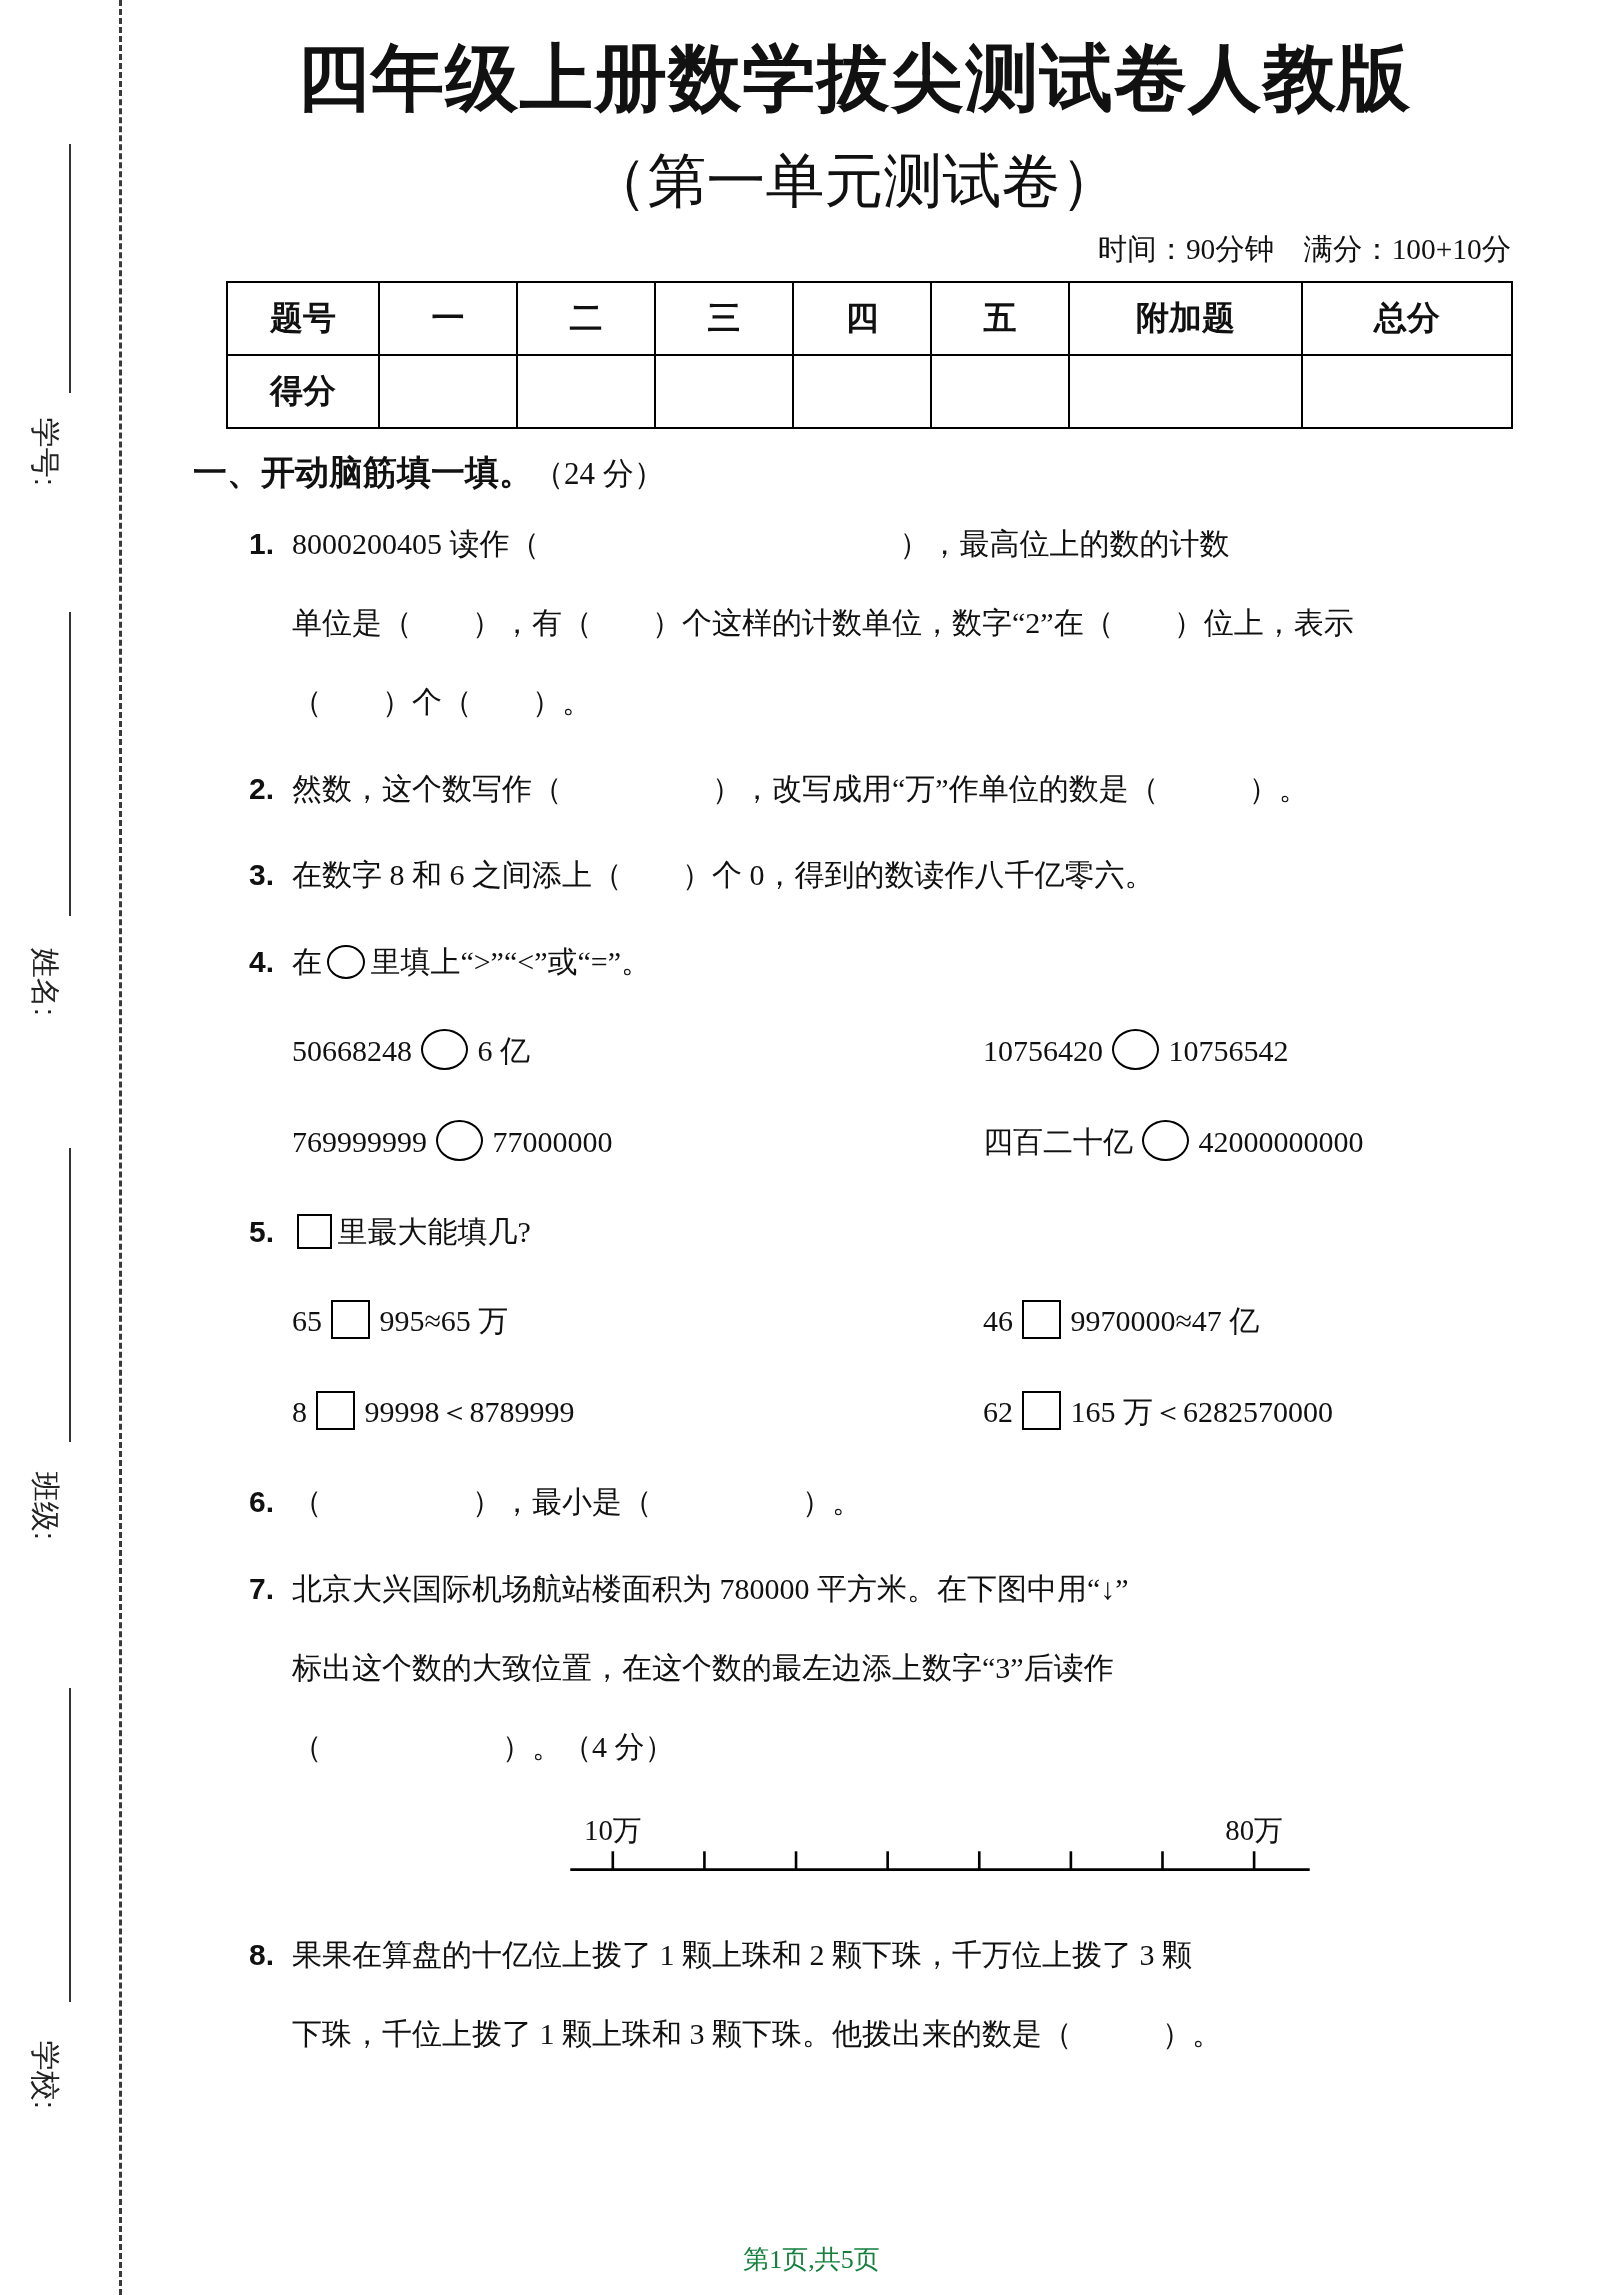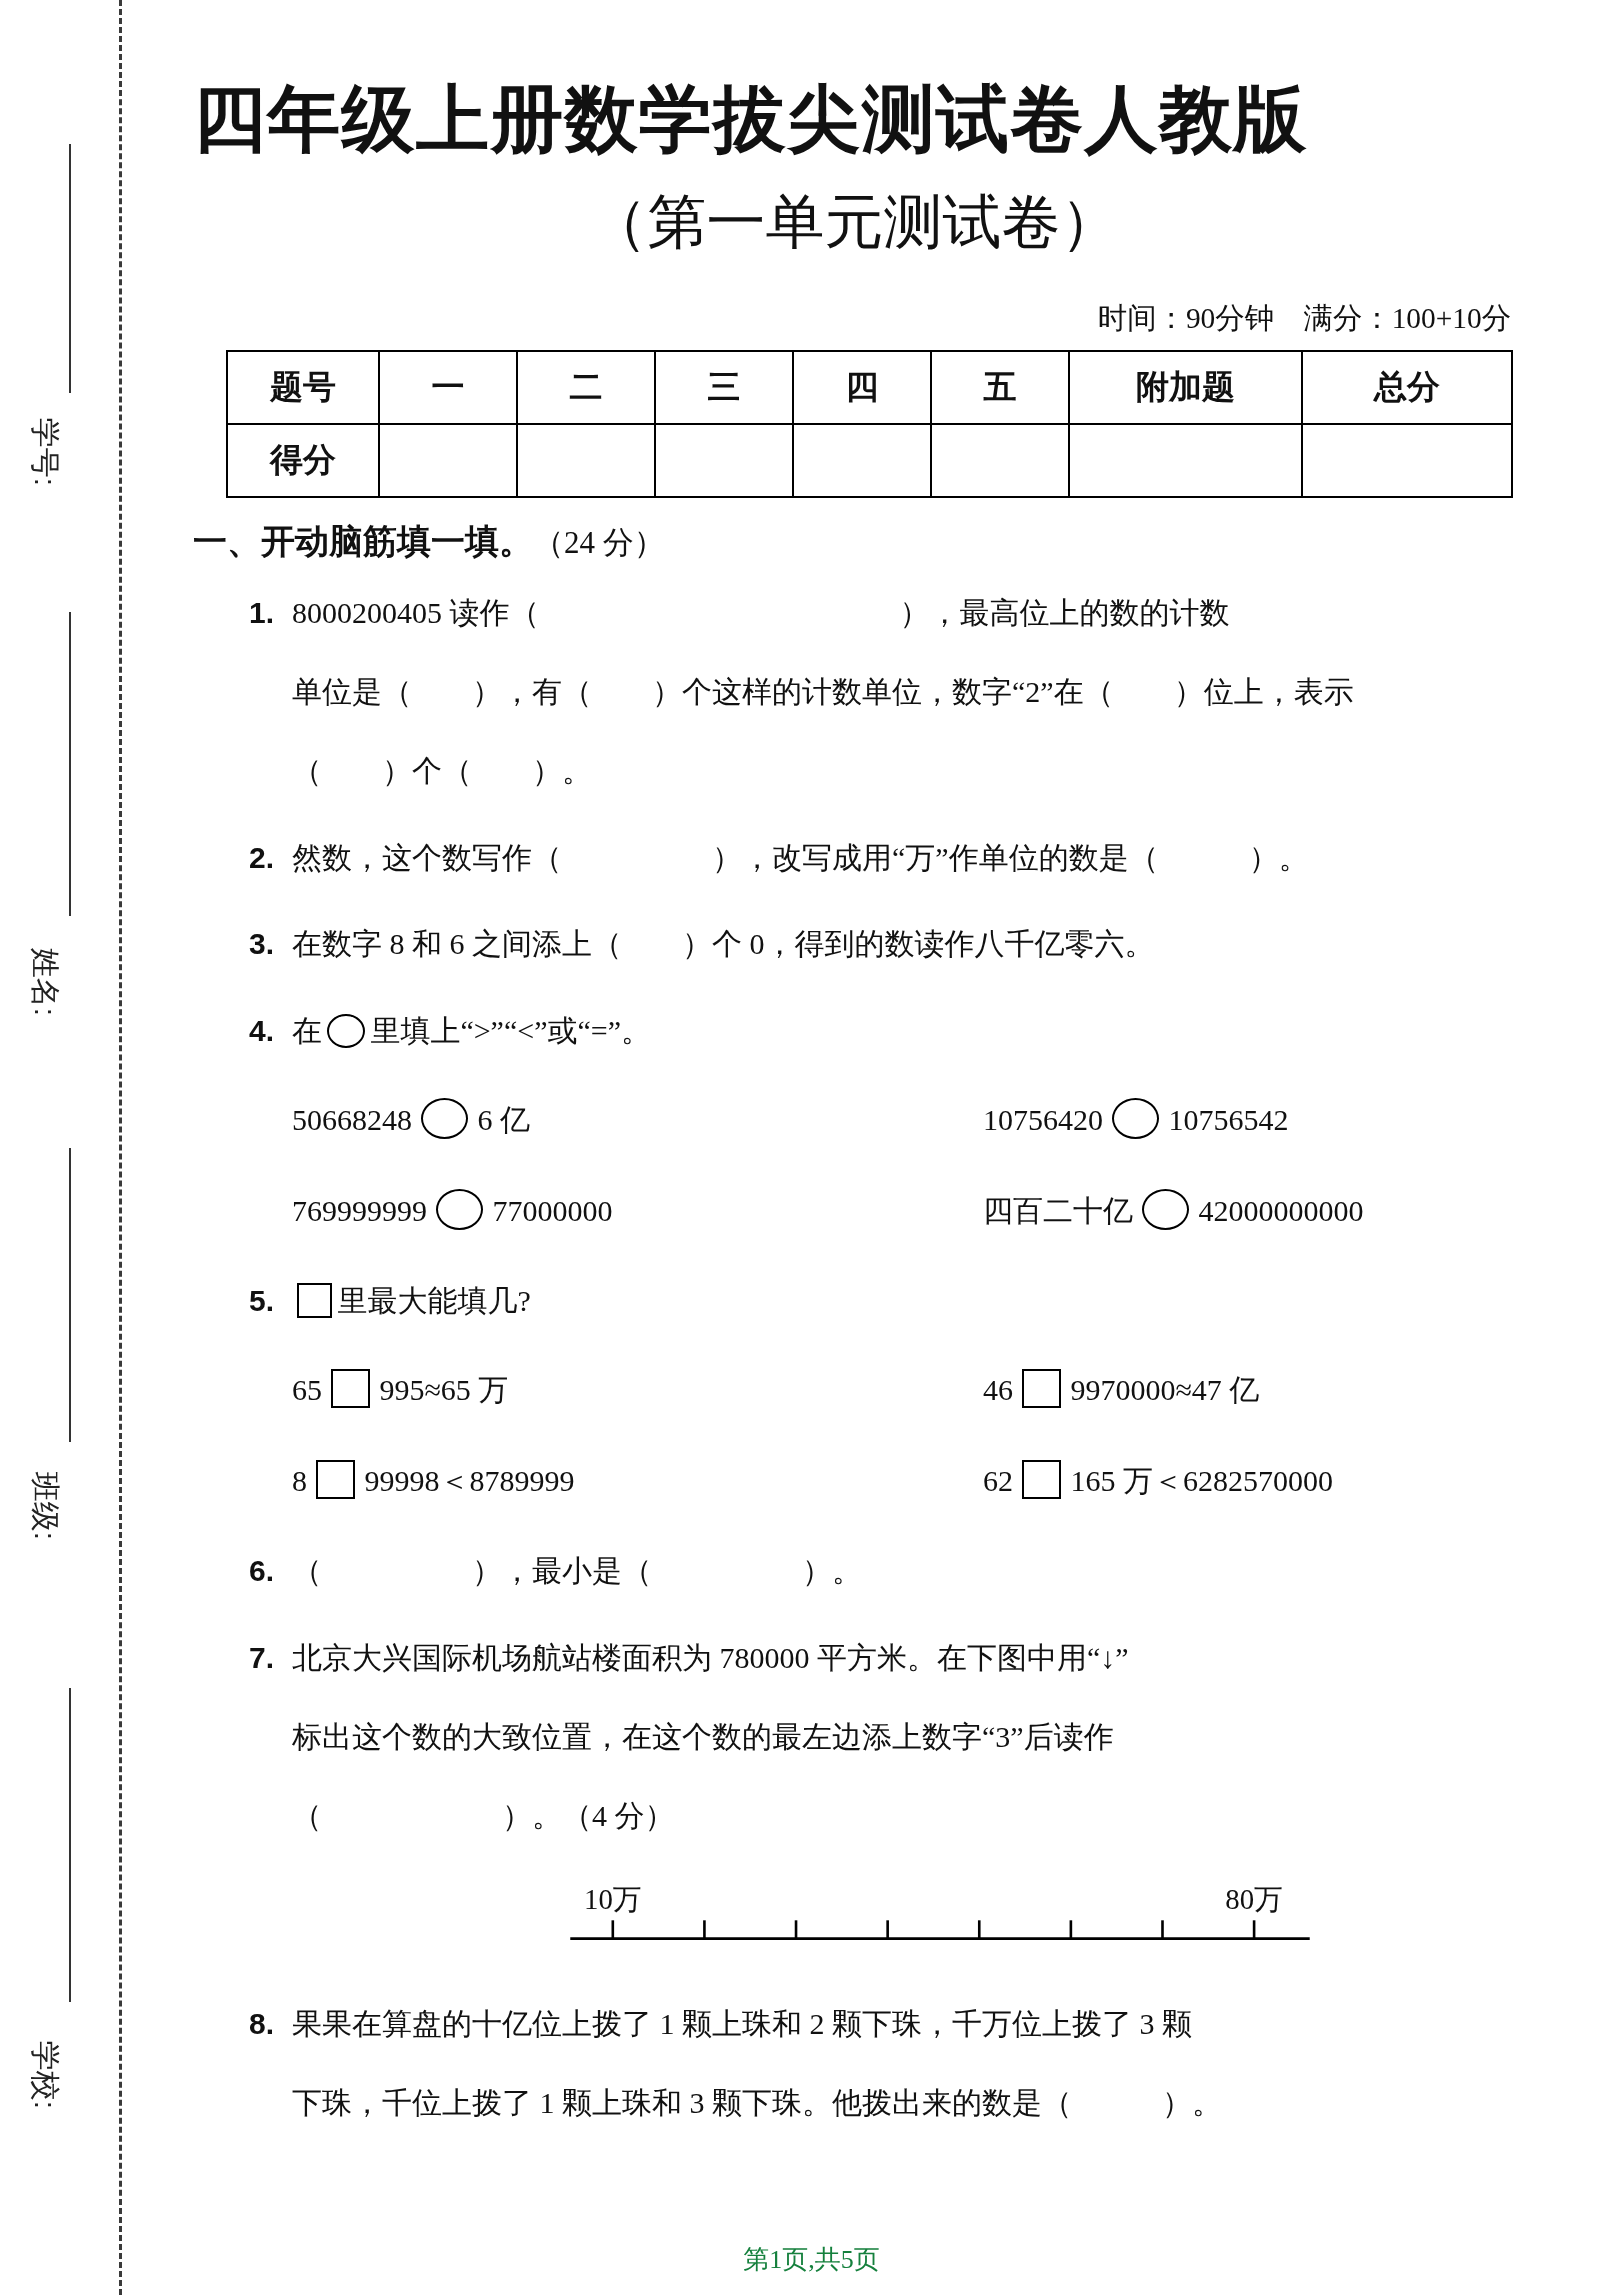--- a/index.html
+++ b/index.html
@@ -25,26 +25,25 @@
     position:absolute;left:5.2px;width:85px;height:34px;
     font-size:30px;text-align:center;white-space:nowrap;
     transform:rotate(90deg);
     font-family:"Liberation Sans","DejaVu Sans",sans-serif;
     color:#222;
   }
 
   
   .content{position:absolute;left:193px;top:33px;width:1322px;}
   .title{
-    text-align:left;font-size:73px;font-weight:700;line-height:1.25;
+    text-align:center;font-size:73px;font-weight:700;line-height:1.25;
     letter-spacing:1.3px;
-    margin-top:41px;
   }
   .subtitle{text-align:center;font-size:59px;font-weight:400;margin-top:18.3px;line-height:1.3;}
-  .meta{text-align:right;font-size:29.4px;margin-top:39px;padding-right:3.9px;}
+  .meta{text-align:right;font-size:29.4px;margin-top:11px;padding-right:3.9px;}
 
   .score-table{
     border-collapse:collapse;table-layout:fixed;
     margin:10.5px 0 0 33px;width:1286px;
   }
   .score-table td{
     border:2.6px solid #000;height:69px;text-align:center;vertical-align:middle;
     font-size:33px;font-weight:700;
     font-family:"Liberation Sans","DejaVu Sans",sans-serif;
   }

